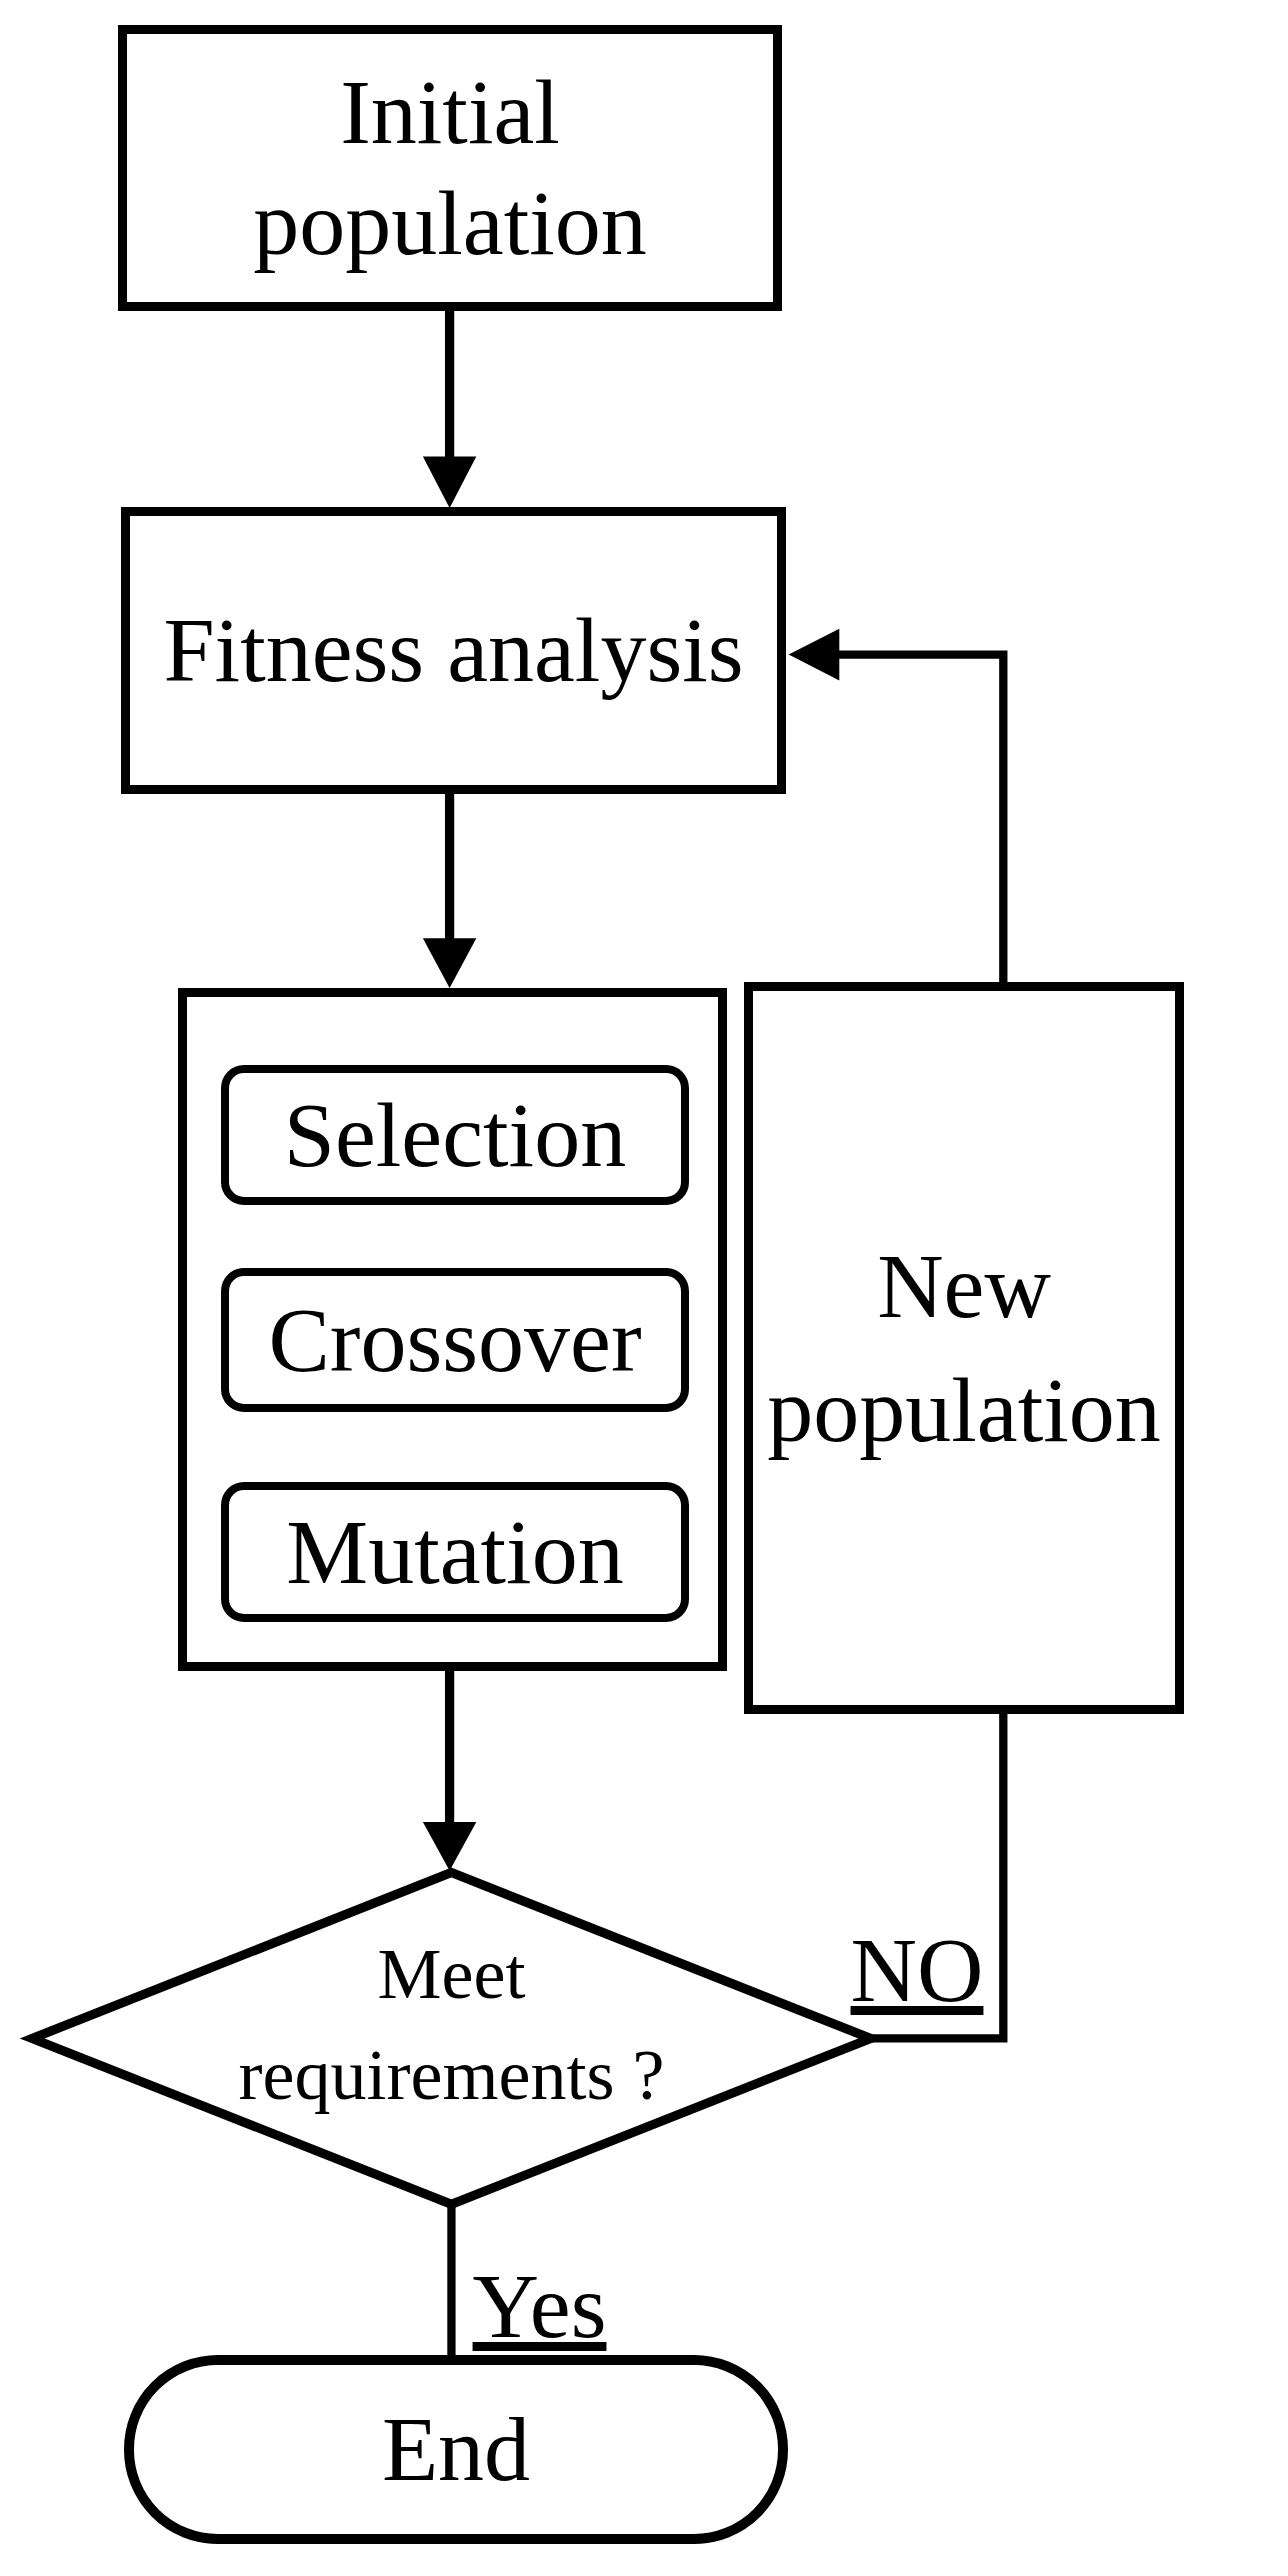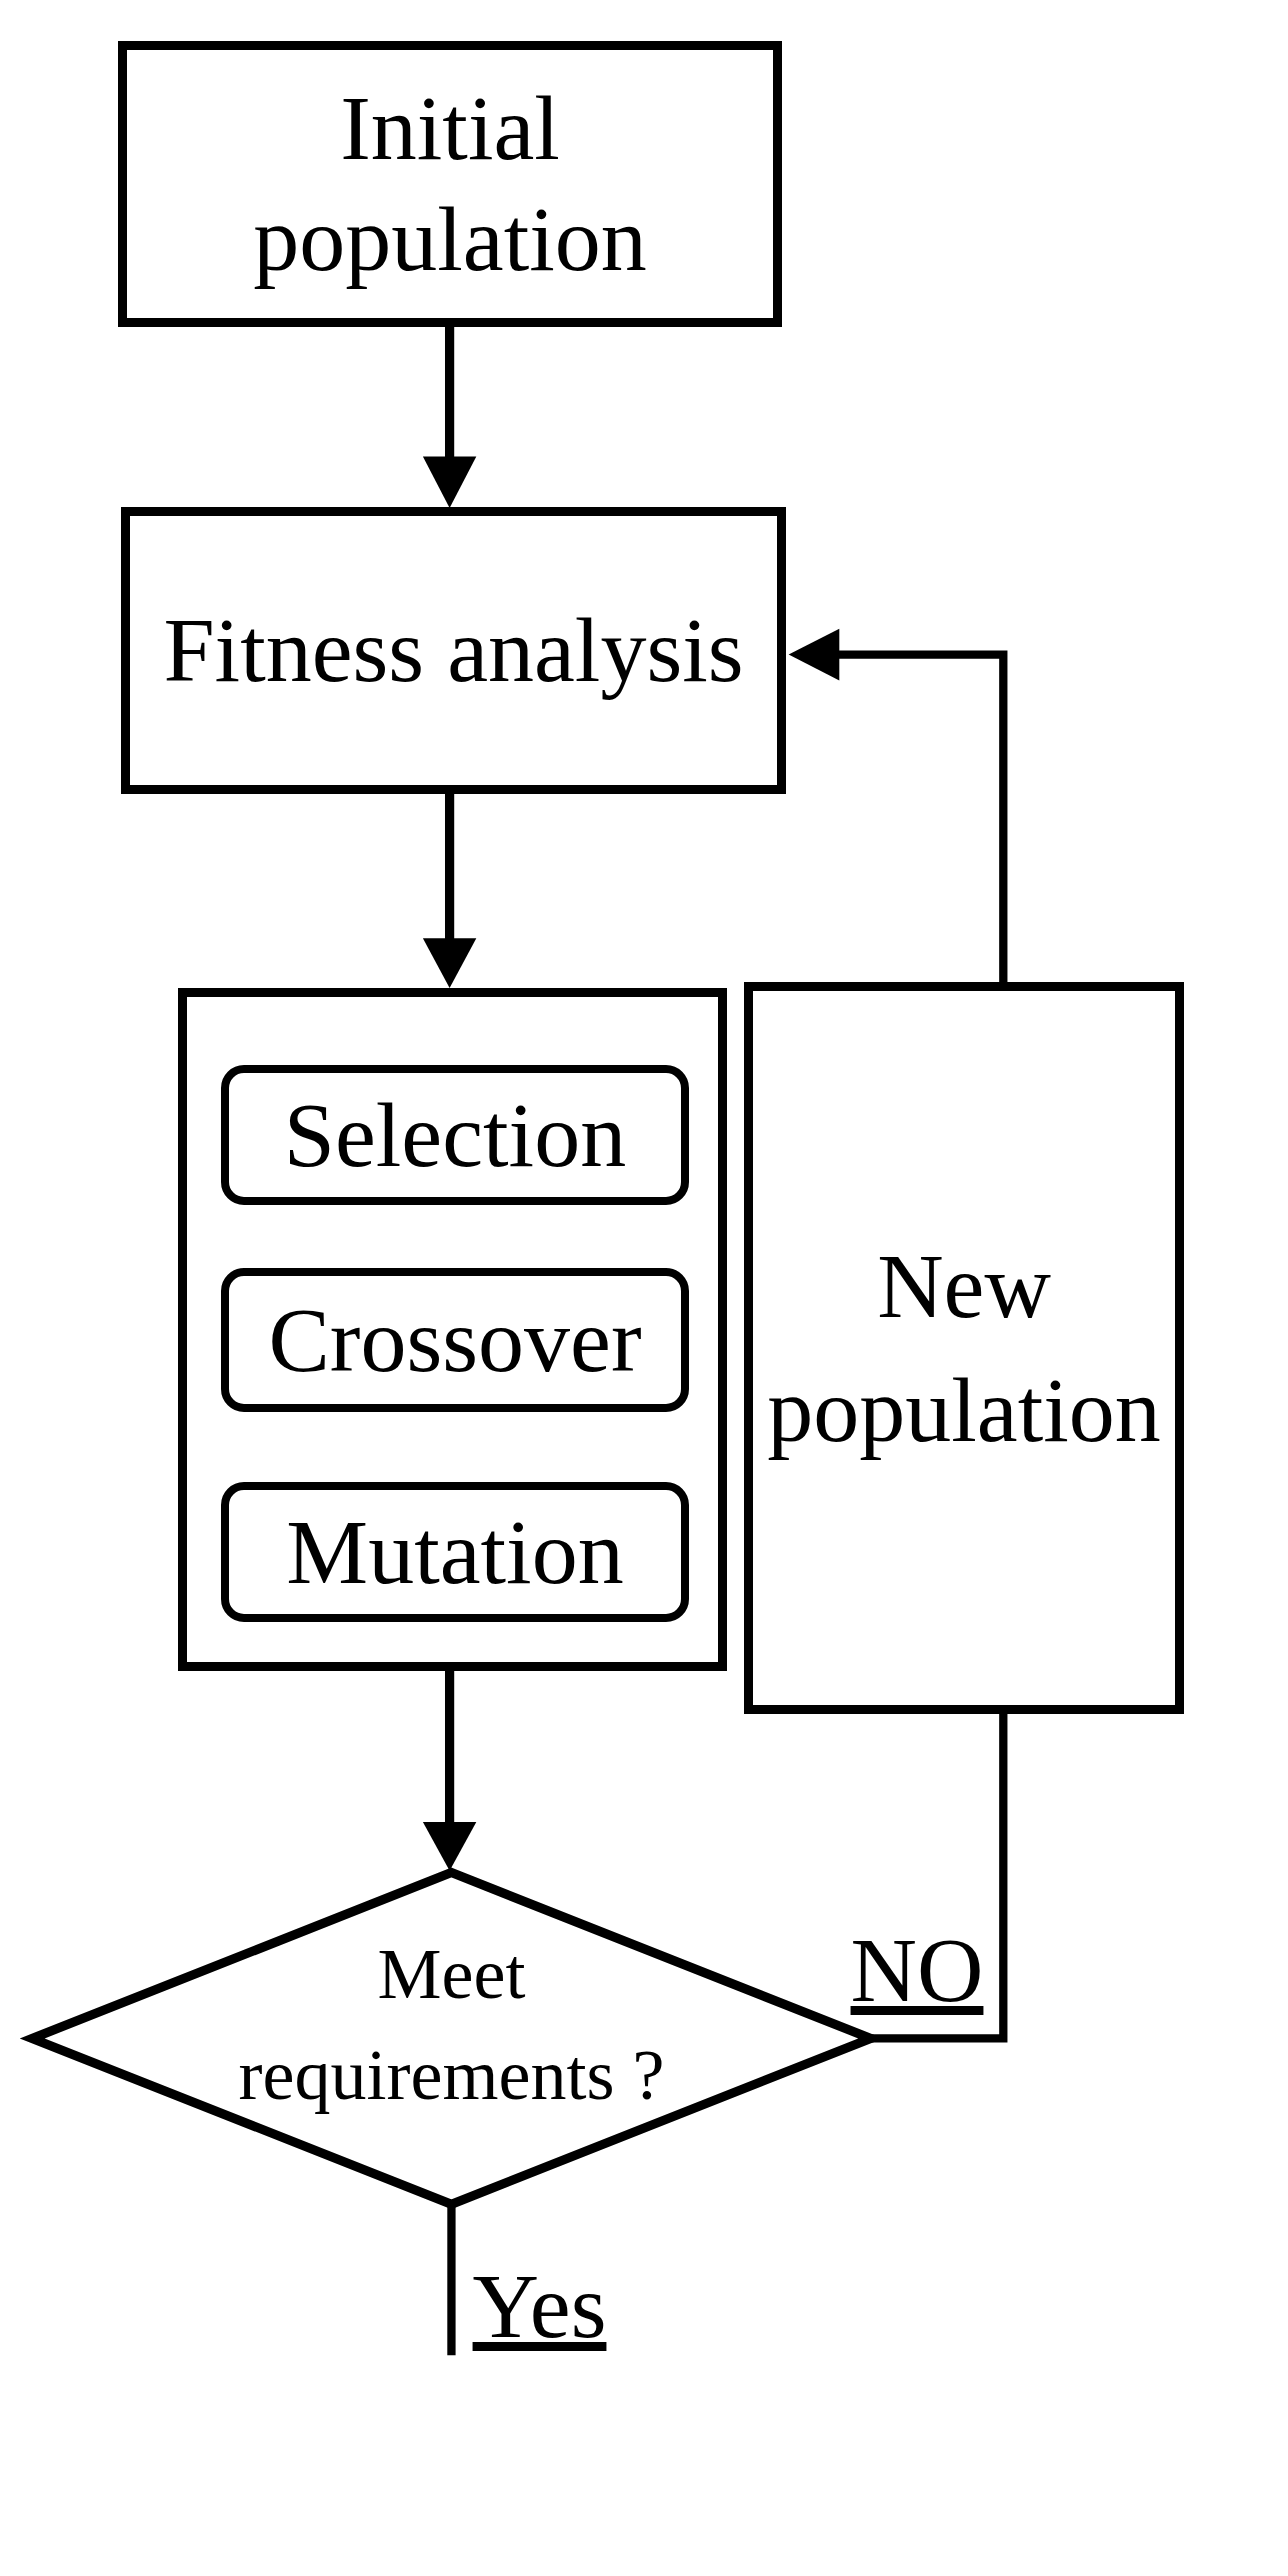--- a/index.html
+++ b/index.html
@@ -30,21 +30,21 @@
     display: flex;
     flex-direction: column;
     align-items: center;
     justify-content: center;
     text-align: center;
     font-size: 92px;
     line-height: 111px;
     white-space: nowrap;
     z-index: 1;
   }
-  .node-initial        { left: 118px; top: 25px;   width: 664px; height: 286px; margin-top: 16px; }
+  .node-initial        { left: 118px; top: 25px;   width: 664px; height: 286px; }
   .node-fitness        { left: 121px; top: 507px;  width: 665px; height: 287px; }
   .node-group          { left: 178px; top: 988px; width: 549px; height: 683px; background: #ffffff; }
   .node-inner          { left: 221px; width: 468px; height: 140px; border-width: 8.3px; z-index: 2; border-radius: 23px; }
   .node-selection      { top: 1065px; }
   .node-crossover      { top: 1268px; height: 144px; }
   .node-mutation       { top: 1482px; font-family: Liberation Serif, serif; }
   .node-newpop         { left: 744px; top: 982px; width: 440px; height: 732px; line-height: 124px; }
   .node-end            { left: 124px; top: 2355px; width: 664px; height: 189px;
                          border-width: 10px; border-radius: 94px; }
   .decision-text {
@@ -120,15 +120,18 @@
   </div>
 
   <div class="decision-text">
     <span>Meet</span>
     <span>requirements ?</span>
   </div>
 
   <div class="edge-label edge-label-no">NO</div>
   <div class="edge-label edge-label-yes">Yes</div>
 
+  <div class="node node-end">
+    <span>End</span>
+  </div>
 
 </div>
 
 
 </body></html>

